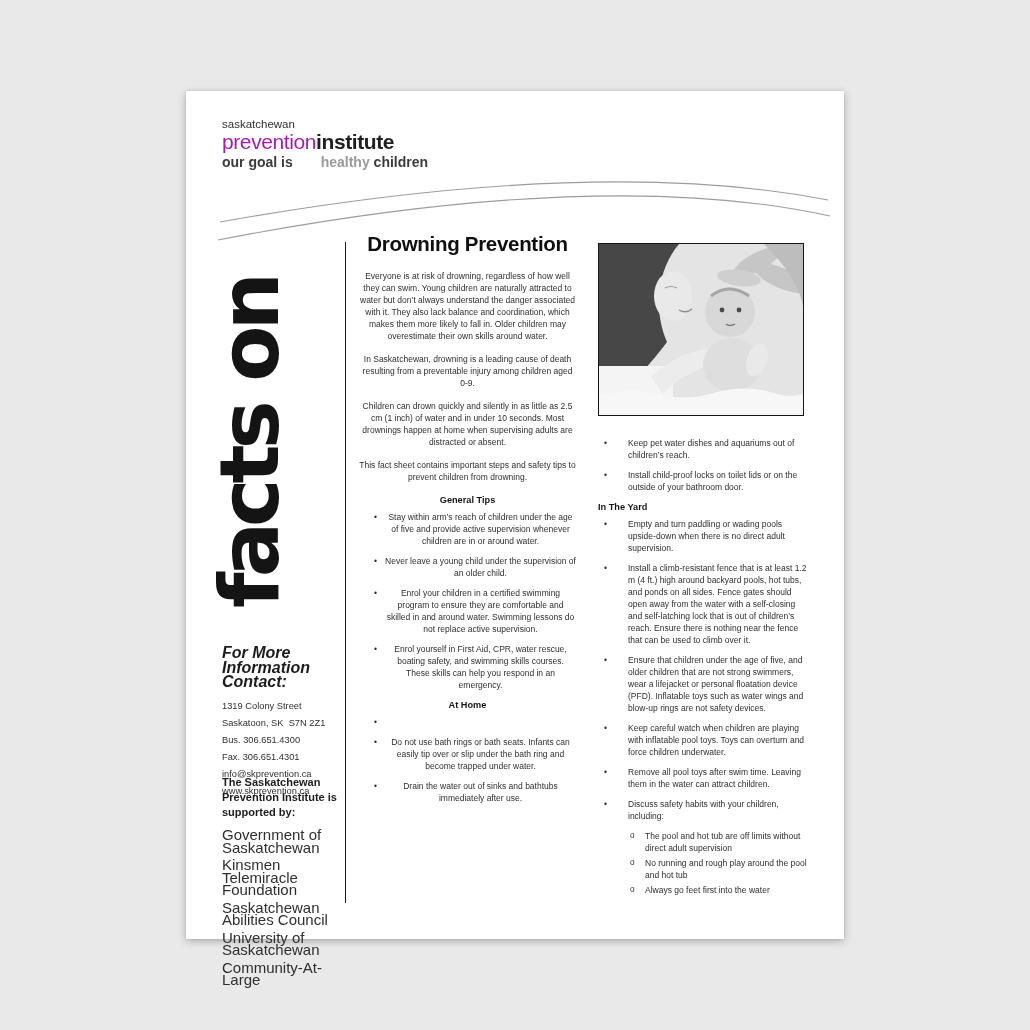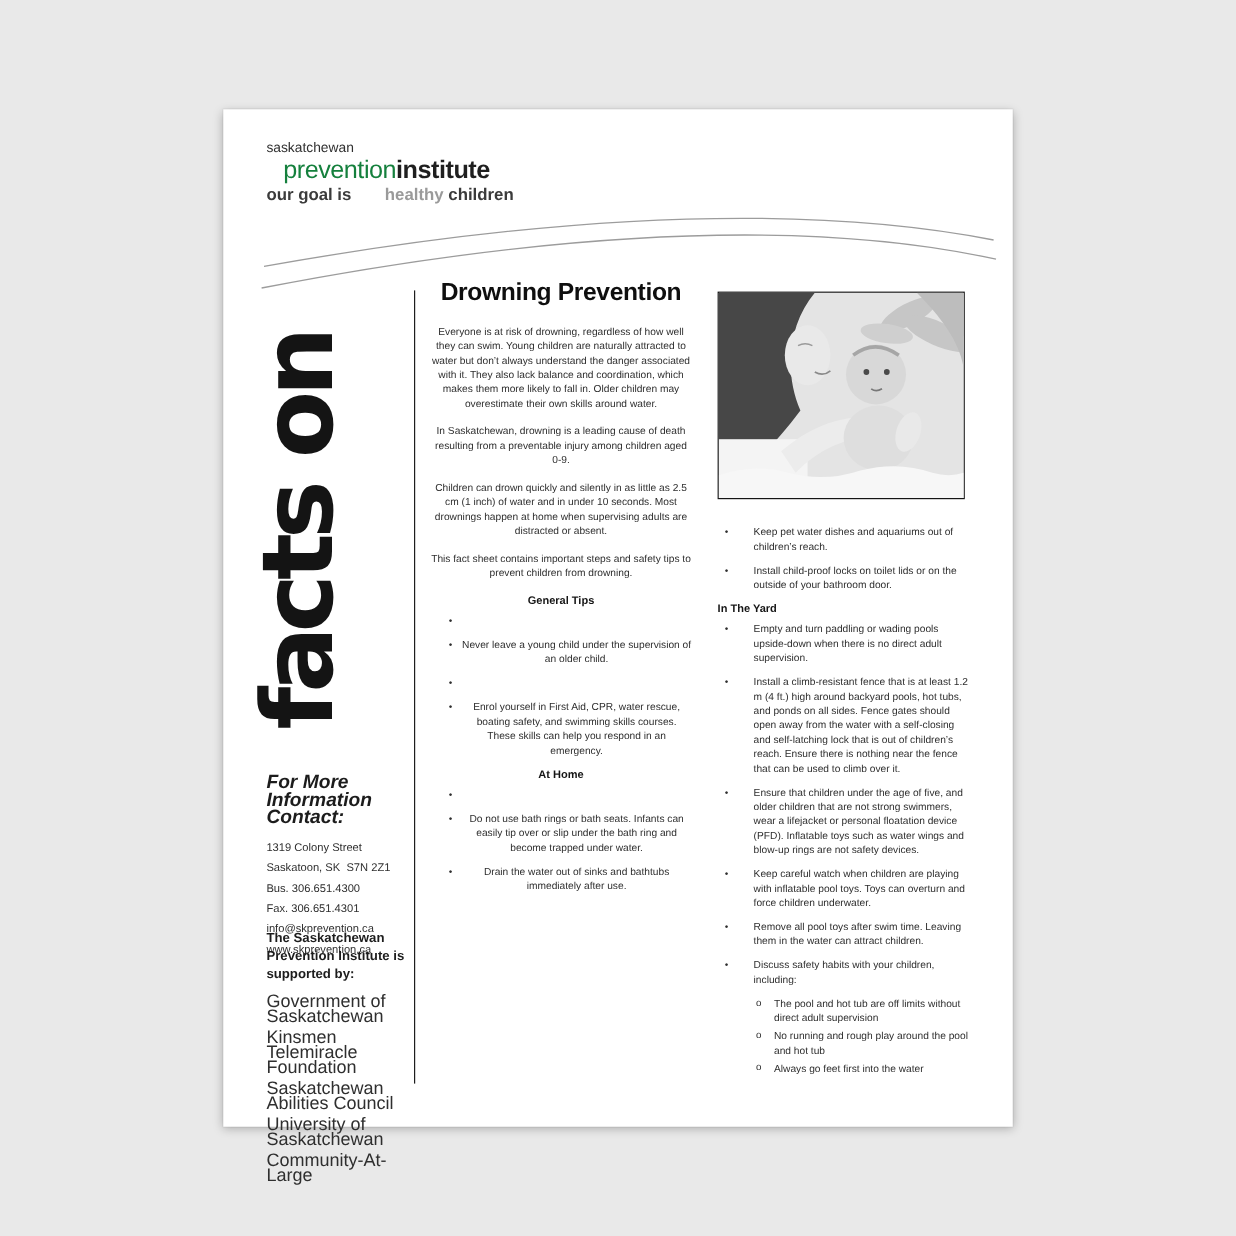--- a/index.html
+++ b/index.html
@@ -5,21 +5,21 @@
   html,body { margin:0; padding:0; background:#e9e9e9; }
   .canvas { position:relative; width:1030px; height:1030px; background:#e9e9e9; overflow:hidden;
             font-family:"Liberation Sans", sans-serif; }
   .page { position:absolute; left:186px; top:91px; width:658px; height:848px; background:#ffffff;
           box-shadow:0 2px 8px rgba(0,0,0,0.28), 0 0 1px rgba(0,0,0,0.18); }
 
   
   .logo { position:absolute; left:36px; top:27px; color:#2f2f2f; }
   .logo-line1 { font-size:11.5px; line-height:13px; }
   .logo-line2 { font-size:21px; line-height:22px; letter-spacing:-0.4px; }
-  .logo-line2 .lt { color:#15803d;margin-left:14px; }
+  .logo-line2 .lt { color:#a21caf; }
   .logo-line2 .bd { color:#1f1f1f; font-weight:bold; }
   .logo-tagline { font-size:14px; line-height:19px; font-weight:bold; color:#3b3b3b; white-space:pre; }
   .logo-tagline .hl { color:#9a9a9a;padding-left:24px; }
 
   .swoosh { position:absolute; left:0; top:0; width:658px; height:848px; pointer-events:none; }
 
   
   .facts-on { position:absolute; left:18px; top:517px; transform:rotate(-90deg); transform-origin:0 0;
               font-family:"DejaVu Sans", sans-serif; font-weight:bold; font-size:82px; line-height:92px;
               letter-spacing:-5px; color:#141414; white-space:nowrap; }
@@ -105,27 +105,29 @@
           <div class="para">Everyone is at risk of drowning, regardless of how well they can swim. Young children are naturally attracted to water but don’t always understand the danger associated with it. They also lack balance and coordination, which makes them more likely to fall in. Older children may overestimate their own skills around water.</div>
           <div class="para">In Saskatchewan, drowning is a leading cause of death resulting from a preventable injury among children aged 0-9.</div>
           <div class="para">Children can drown quickly and silently in as little as 2.5 cm (1 inch) of water and in under 10 seconds. Most drownings happen at home when supervising adults are distracted or absent.</div>
           <div class="para">This fact sheet contains important steps and safety tips to prevent children from drowning.</div>
         </div>
 
       <h2 class="sec-head">General Tips</h2>
       <div class="blist">
           <div class="bullet-item">
             <span class="bullet-glyph">•</span>
+            <span class="bullet-text">Stay within arm’s reach of children under the age of five and provide active supervision whenever children are in or around water.</span>
           </div>
           <div class="bullet-item">
             <span class="bullet-glyph">•</span>
             <span class="bullet-text">Never leave a young child under the supervision of an older child.</span>
           </div>
           <div class="bullet-item">
             <span class="bullet-glyph">•</span>
+            <span class="bullet-text">Enrol your children in a certified swimming program to ensure they are comfortable and skilled in and around water. Swimming lessons do not replace active supervision.</span>
           </div>
           <div class="bullet-item">
             <span class="bullet-glyph">•</span>
             <span class="bullet-text">Enrol yourself in First Aid, CPR, water rescue, boating safety, and swimming skills courses. These skills can help you respond in an emergency.</span>
           </div>
         </div>
 
       <h2 class="sec-head">At Home</h2>
       <div class="blist">
           <div class="bullet-item">

